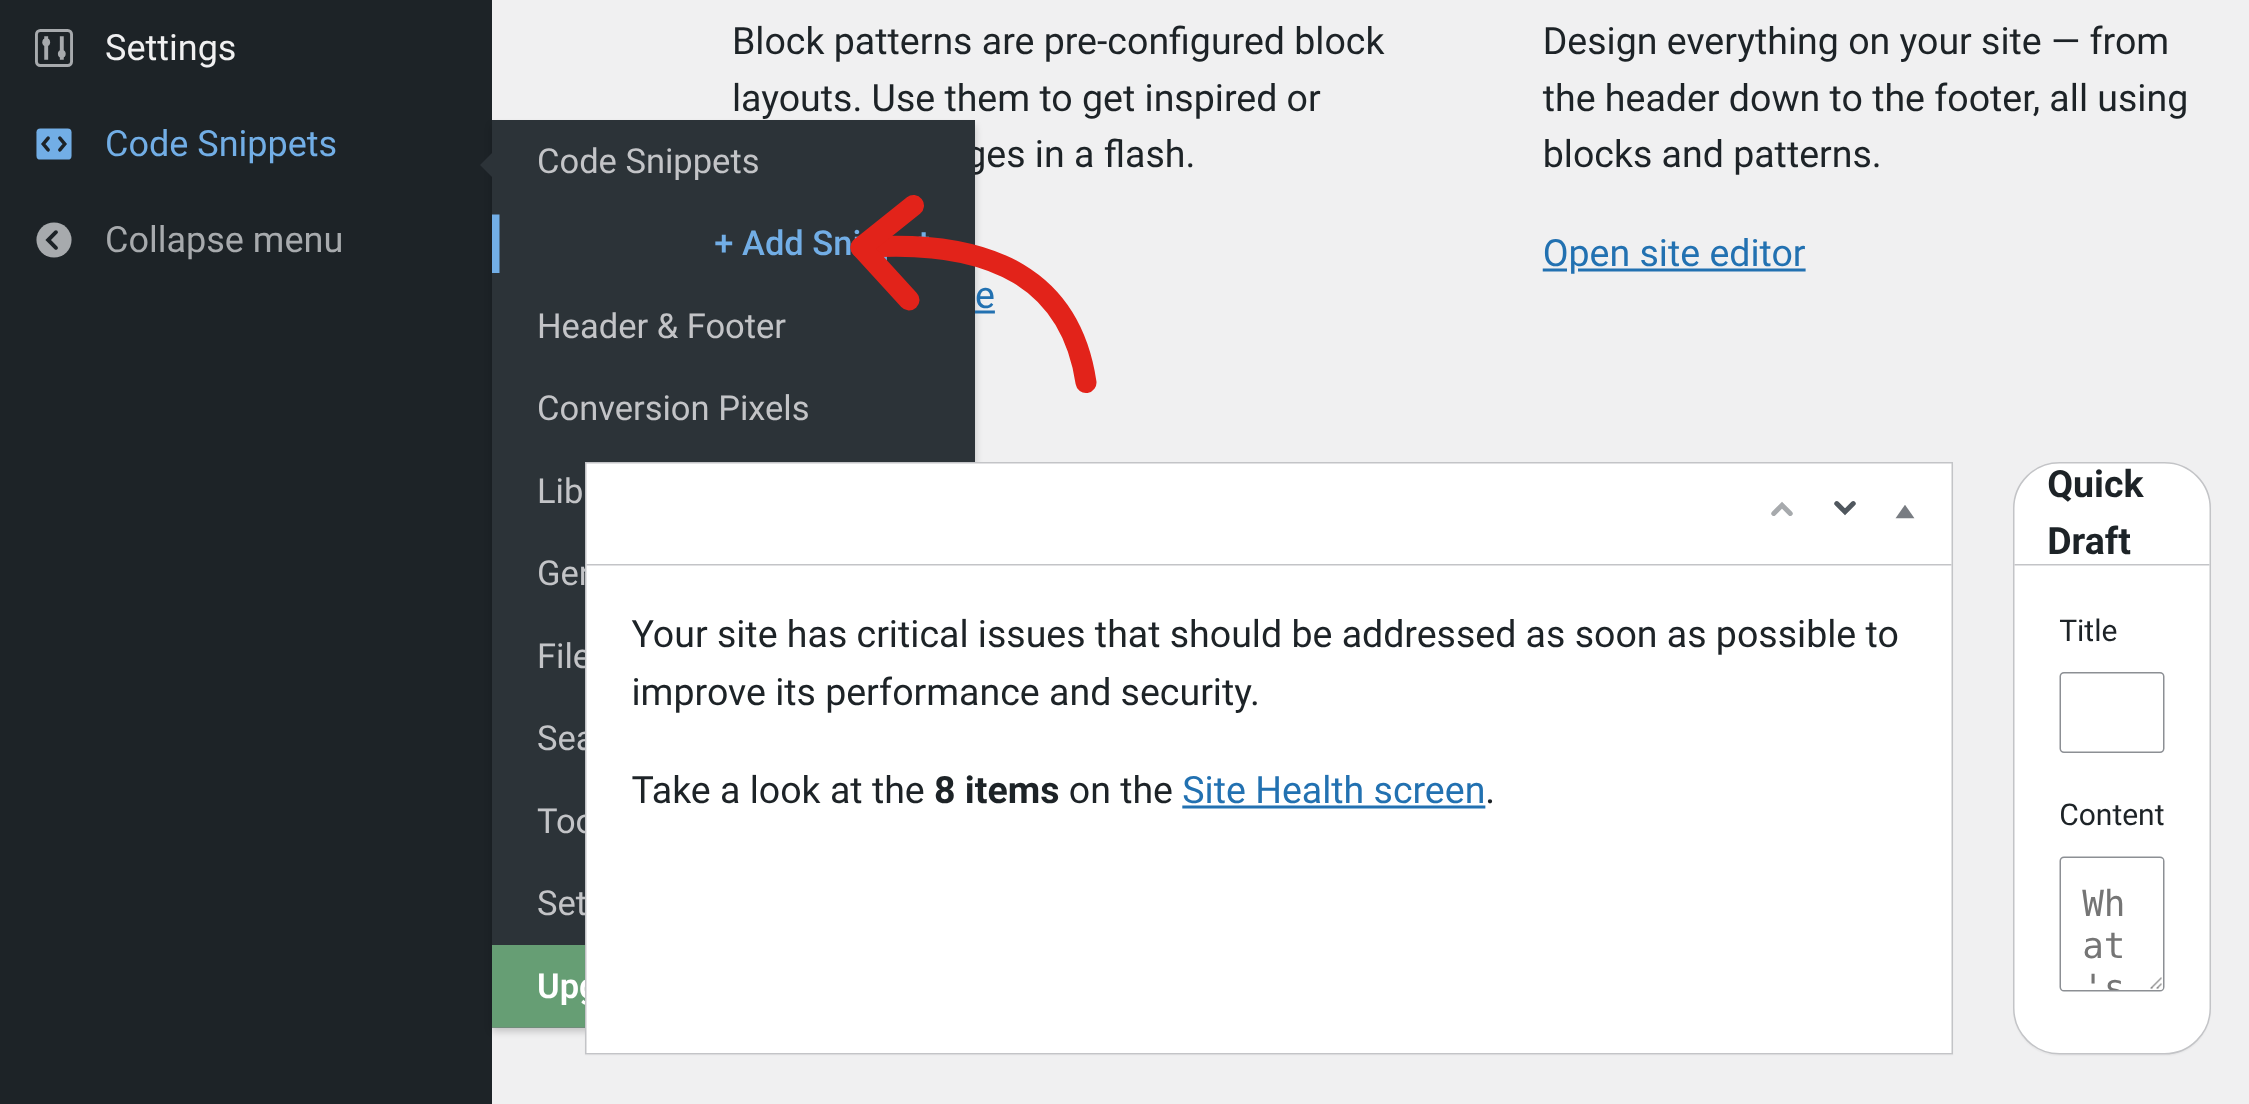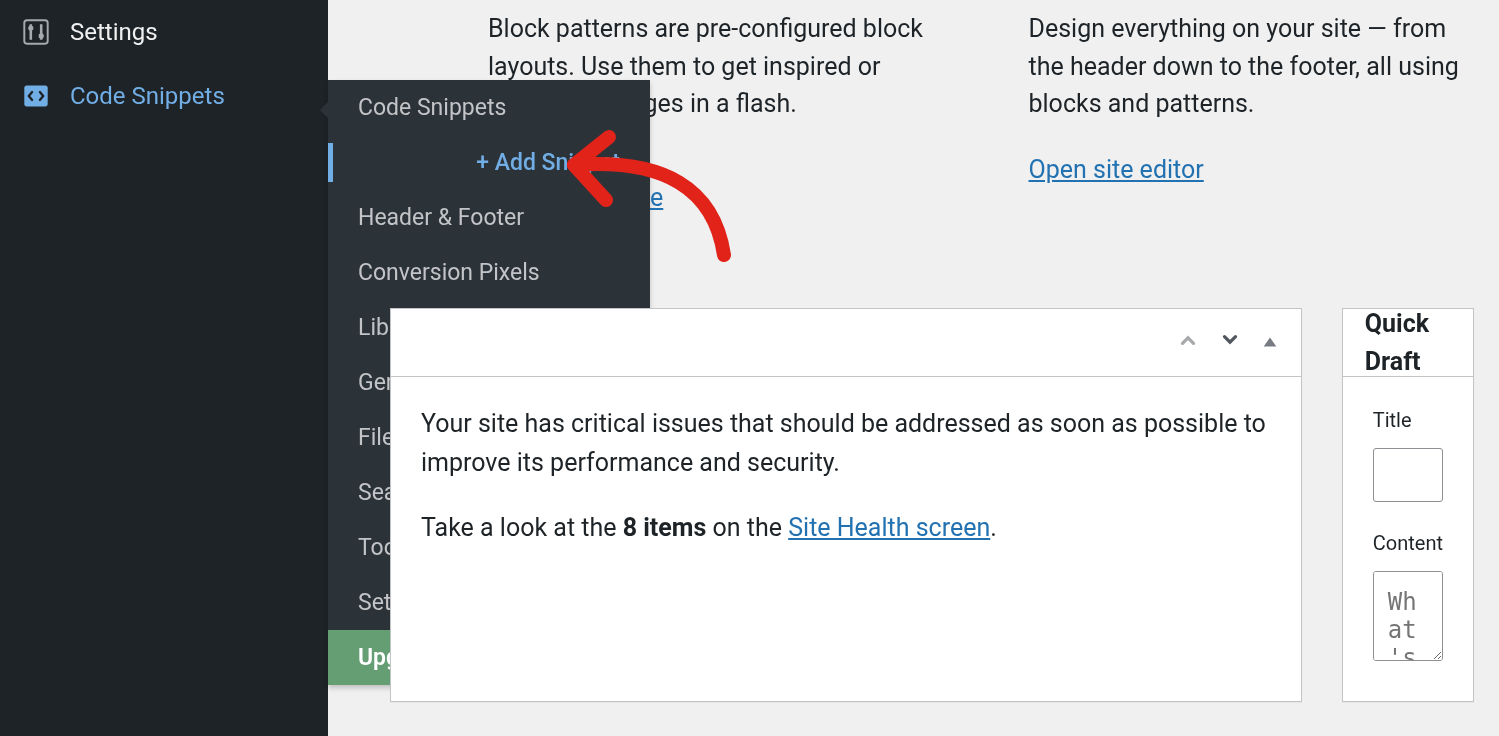--- a/index.html
+++ b/index.html
@@ -131,21 +131,21 @@
       font-weight: 700;
       color: #1d2327;
     }
     .box-body {
       padding: 28px 30px;
       font-size: 25px;
       line-height: 1.55;
       color: #1d2327;
     }
     .site-health-box { width: 1000px; margin-left: -10px; }
-    .quick-draft-box { flex: 1; margin-right: -5px; }
+    .quick-draft-box { flex: 1; margin-right: -5px; border-radius: 31px; }
     .chev { color: #787c82; cursor: pointer; }
     .label-text { font-size: 20px; color: #1d2327; margin-bottom: 12px; }
     .input-field {
       width: 100%;
       border: 1px solid #8c8f94;
       padding: 12px 14px;
       font-size: 24px;
       border-radius: 3px;
       background: #fff;
     }
@@ -188,20 +188,29 @@
   <div class="sidebar-item active">
     <span class="icon-wrap">
       <svg width="26" height="26" viewBox="0 0 20 20">
           <rect x="1" y="2" width="18" height="16" rx="2" fill="#72aee6"></rect>
           <path d="M7 7l-2.5 3L7 13M13 7l2.5 3L13 13" stroke="#1d2327" stroke-width="1.8" fill="none" stroke-linecap="round"></path>
         </svg>
     </span>
     <span>Code Snippets</span>
   </div>
 
+  <div class="sidebar-item" style="color:#a7aaad;">
+    <span class="icon-wrap">
+      <svg width="26" height="26" viewBox="0 0 20 20">
+          <circle cx="10" cy="10" r="9" fill="#a7aaad"></circle>
+          <path d="M11 6l-4 4 4 4" stroke="#1d2327" stroke-width="2" fill="none" stroke-linecap="round"></path>
+        </svg>
+    </span>
+    <span>Collapse menu</span>
+  </div>
 </div>
 
 <div class="submenu">
   <div class="submenu-item">Code Snippets</div>
   <div class="submenu-item active">+ Add Snippet</div>
   <div class="submenu-item">Header &amp; Footer</div>
   <div class="submenu-item">Conversion Pixels</div>
   <div class="submenu-item">Library</div>
   <div class="submenu-item">Generator</div>
   <div class="submenu-item">File Editor</div>

